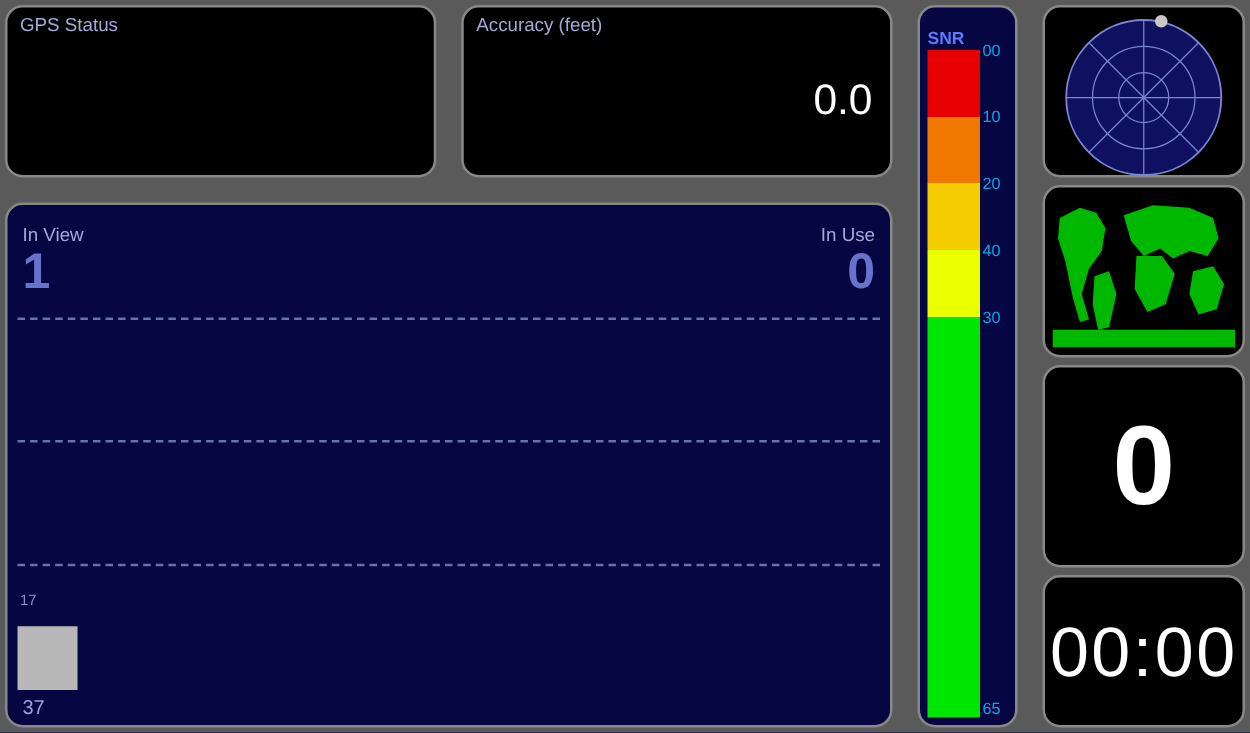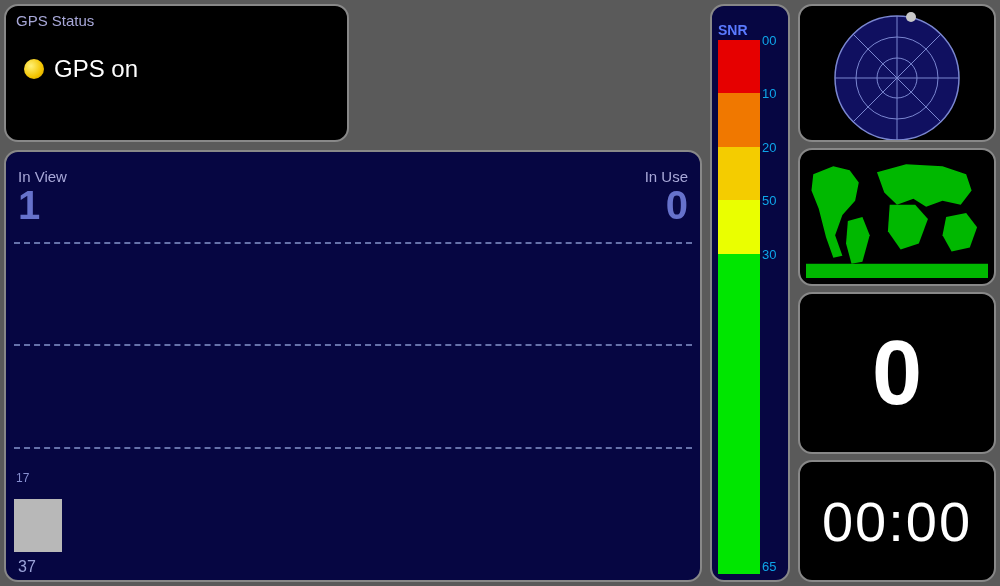--- a/index.html
+++ b/index.html
@@ -8,21 +8,21 @@
     background: #5a5a5a;
     font-family: Arial, Helvetica, sans-serif;
     padding: 4px;
   }
   .grid {
     display: grid;
     width: 100%;
     height: 100%;
     grid-template-columns: 345px 345px 80px 1fr;
     grid-template-rows: 138px 1fr;
-    gap: 8px;
+    gap: 20px;
   }
   .panel {
     background: #000;
     border: 2px solid #888;
     border-radius: 14px;
     position: relative;
     overflow: hidden;
   }
   .navy { background: #060642; }
   .status-panel { grid-column: 1; grid-row: 1; }
@@ -104,35 +104,35 @@
   .map-wrap { width:100%; height:100%; padding:6px; }
   .map-svg { width:100%; height:100%; display:block; }
 </style>
 </head>
 <body>
 
 <div class="grid">
 
   <div class="panel status-panel">
     <div class="title">GPS Status</div>
-    <div class="status-body">
-      <div class="dot"></div>
-      <div class="status-text">GPS on</div>
-    </div>
   </div>
 
+  <div class="panel accuracy-panel">
+    <div class="title">Accuracy (feet)</div>
+    <div class="accuracy-val">0.0</div>
+  </div>
 
   <div class="panel navy snr-panel">
     <div class="snr-title">SNR</div>
     <div class="snr-scale">
       <div class="snr-bar"></div>
       <div class="snr-tick" style="top:0%">00</div>
       <div class="snr-tick" style="top:10%">10</div>
       <div class="snr-tick" style="top:20%">20</div>
-      <div class="snr-tick" style="top:30%">50</div>
+      <div class="snr-tick" style="top:30%">40</div>
       <div class="snr-tick" style="top:40%">30</div>
       <div class="snr-tick" style="top:100%;transform:translateY(-100%)">65</div>
     </div>
   </div>
 
   <div class="panel navy sat-panel">
     <div class="sat-header">
       <div class="sat-label">In View</div>
       <div class="sat-label">In Use</div>
     </div>

